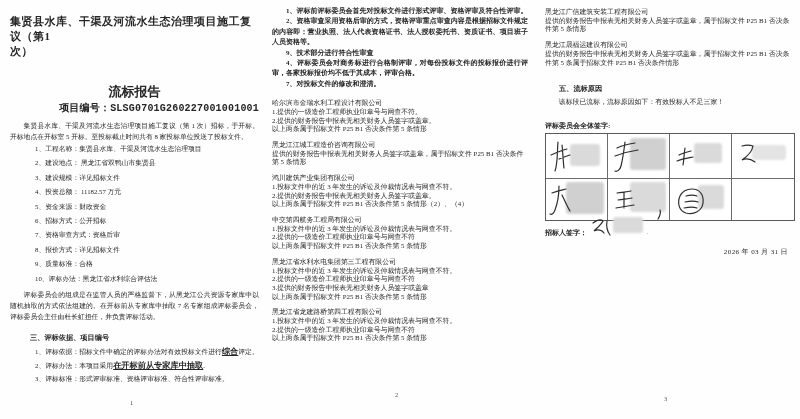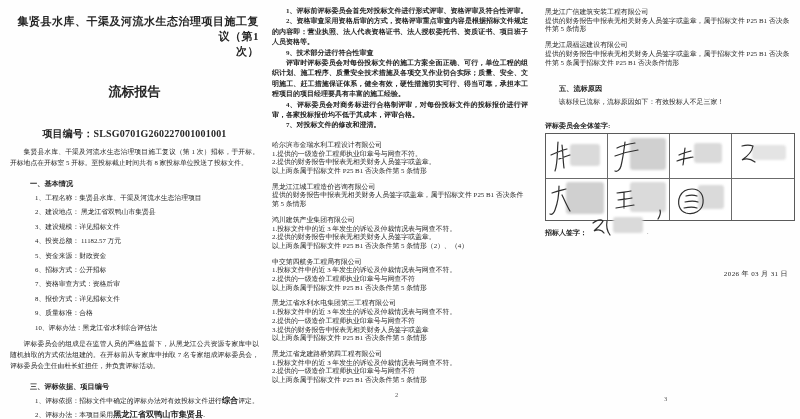--- a/index.html
+++ b/index.html
@@ -7,29 +7,29 @@
     font-family:"Liberation Serif","DejaVu Serif",serif; color:#262626; }
   .doc { position:relative; width:800px; height:419px; background:#fefefe; }
 
   
   .pg { position:absolute; top:0; height:419px; }
   .pg1 { left:0;   width:267px; padding:14px 8px 0 10px; }
   .pg2 { left:267px; width:273px; padding:6px 12px 0 5px; }
   .pg3 { left:540px; width:260px; padding:6px 8px 4px 5px; }
 
   
-  .title { font-size:11px; font-weight:bold; text-align:right; line-height:15px; letter-spacing:.5px; }
+  .title { font-size:11px; font-weight:bold; text-align:left; line-height:15px; letter-spacing:.5px; }
   .report-title { font-size:13px; font-weight:bold; text-align:center; margin-top:24px; }
-  .project-no { font-size:10px; font-weight:bold; text-align:center; margin-top:26px; letter-spacing:.2px; }
+  .project-no { font-size:10px; font-weight:bold; text-align:right; margin-top:0; letter-spacing:.2px;font-family:Liberation Mono, monospace; }
   .intro { font-size:6.8px; line-height:10.5px; text-indent:2em; text-align:justify; margin-top:6px; }
   .h1 { font-size:7.2px; font-weight:bold; margin:11px 0 2px 20px; }
   .basic-item { font-size:6.8px; line-height:14.4px; margin-left:25px; white-space:nowrap; }
   .para1 { font-size:6.8px; line-height:11px; text-indent:2em; text-align:justify; margin-top:3px; }
   .s3item { font-size:6.8px; line-height:13.5px; margin-left:25px; }
-  .s3item b { font-size:8.2px; }
+  .s3item b { font-size:8.2px;text-decoration:underline; }
   .pageno { position:absolute; font-size:6.5px; color:#555; }
   .pn1 { left:130px; top:399px; }
   .pn2 { left:128px; top:391px; }
   .pn3 { left:124px; top:395px; }
 
   
   .p2para { font-size:7px; line-height:10.4px; text-indent:2em; text-align:justify;font-weight:bold; }
   .company { margin-top:7px; }
   .company div { font-size:6.9px; line-height:8.7px; text-align:left; }
 
@@ -41,67 +41,65 @@
      grid-template-columns:repeat(4,1fr); background:#fff; }
   .sig-cell { position:relative; height:45px; border-right:1px solid #6b6b6b; border-bottom:1px solid #6b6b6b; overflow:hidden; }
   .sig-cell:nth-child(4n) { border-right:none; }
   .sig-cell:nth-child(n+5) { border-bottom:none; height:41px; }
   .blob { position:absolute; background:#dadada; border-radius:3px; filter:blur(1px); }
   .blob.light { background:#e4e4e4; }
   .blob.dark { background:#d0d0d0; }
   .sig-svg { position:absolute; left:2px; top:3px; }
   .bidder-line { position:relative; height:22px; }
   .bidder-label { font-size:7px; font-weight:bold; display:inline-block; }
-  .date-line { text-align:right; font-size:7px; margin-top:26px; padding-right:4px; letter-spacing:.4px; }
+  .date-line { text-align:right; font-size:7px; margin-top:4px; padding-right:4px; letter-spacing:.4px; }
 
   svg path, svg circle { stroke:#2e2e2e; fill:none; stroke-width:1.2; stroke-linecap:round; }
 </style>
 </head>
 <body>
 
 <div class="doc">
 
   <div class="pg pg1">
     <div class="title">
       <div>集贤县水库、干渠及河流水生态治理项目施工复议（第1</div>
       <div>次）</div>
     </div>
     <div class="report-title">流标报告</div>
     <div class="project-no">项目编号：SLSG0701G260227001001001</div>
     <div class="intro">集贤县水库、干渠及河流水生态治理项目施工复议（第 1 次）招标，于开标。开标地点在开标室 5 开标。至投标截止时间共有 8 家投标单位投送了投标文件。</div>
 
-    <div class="h1">一、基本情况</div>
     <div>
       <div class="basic-item">1、工程名称：集贤县水库、干渠及河流水生态治理项目</div>
       <div class="basic-item">2、建设地点： 黑龙江省双鸭山市集贤县</div>
       <div class="basic-item">3、建设规模：详见招标文件</div>
       <div class="basic-item">4、投资总额： 11182.57 万元</div>
       <div class="basic-item">5、资金来源：财政资金</div>
       <div class="basic-item">6、招标方式：公开招标</div>
       <div class="basic-item">7、资格审查方式：资格后审</div>
       <div class="basic-item">8、报价方式：详见招标文件</div>
       <div class="basic-item">9、质量标准：合格</div>
       <div class="basic-item">10、评标办法：黑龙江省水利综合评估法</div>
     </div>
 
     <div class="para1">评标委员会的组成是在监管人员的严格监督下，从黑龙江公共资源专家库中以随机抽取的方式依法组建的。在开标前从专家库中抽取 7 名专家组成评标委员会，评标委员会主任由杜长虹担任，并负责评标活动。</div>
 
     <div class="h1">三、评标依据、项目编号</div>
     <div class="s3item"><span>1、评标依据：招标文件中确定的评标办法对有效投标文件进行</span><b>综合</b><span>评定。</span></div>
-    <div class="s3item"><span>2、评标办法：本项目采用</span><b>黑龙江省双鸭山市集贤县</b><span>.</span></div>
+    <div class="s3item"><span>2、评标办法：本项目采用</span><b>在开标前从专家库中抽取</b><span>.</span></div>
     <div class="s3item">3、评标标准：形式评审标准、资格评审标准、符合性评审标准。</div>
 
     <div class="pageno pn1">1</div>
   </div>
 
   <div class="pg pg2">
     <div class="p2para">1、评标前评标委员会首先对投标文件进行形式评审、资格评审及符合性评审。</div>
     <div class="p2para">2、资格审查采用资格后审的方式，资格评审重点审查内容是根据招标文件规定的内容即：营业执照、法人代表资格证书、法人授权委托书、资质证书、项目班子人员资格等。</div>
     <div class="p2para">9、技术部分进行符合性审查</div>
-    <div class="p2para">评审时评标委员会对每份投标文件的施工方案全面正确、可行，单位工程的组织计划、施工程序、质量安全技术措施及各项交叉作业切合实际；质量、安全、文明施工、赶工措施保证体系，健全有效，硬性措施切实可行、得当可靠，承担本工程项目的项目经理要具有丰富的施工经验。</div>
     <div class="p2para">4、评标委员会对商务标进行合格制评审，对每份投标文件的投标报价进行评审，各家投标报价均不低于其成本，评审合格。</div>
     <div class="p2para">7、对投标文件的修改和澄清。</div>
 
     <div class="company" style="margin-top:10px">
       <div>哈尔滨市金瑞水利工程设计有限公司</div>
       <div>1.提供的一级造价工程师执业印章号与网查不符。</div>
       <div>2.提供的财务报告中报表无相关财务人员签字或盖章。</div>
       <div>以上两条属于招标文件 P25 B1 否决条件第 5 条情形</div>
     </div>
     <div class="company">

